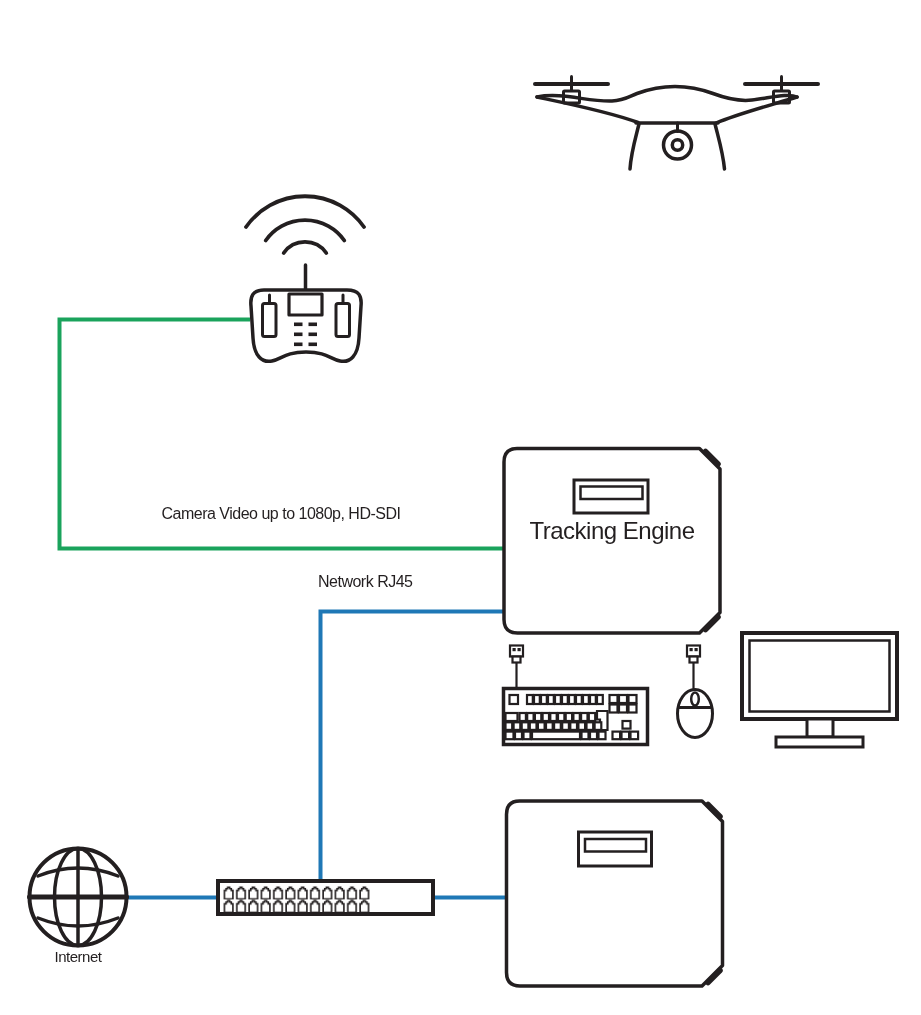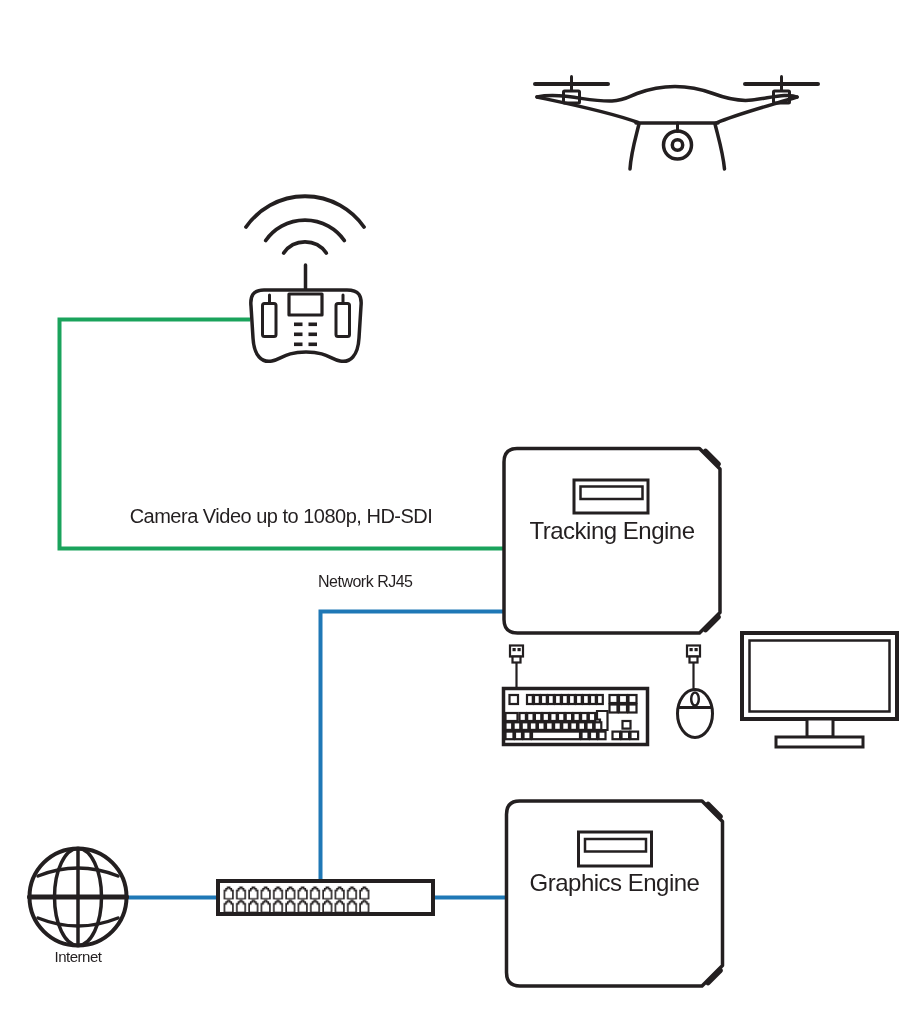--- a/index.html
+++ b/index.html
@@ -6,21 +6,21 @@
   .stage{
     position:relative;width:921px;height:1015px;background:#fff;overflow:hidden;
     font-family:"Liberation Sans",sans-serif;color:#231f20;
   }
   .stage svg{position:absolute;left:0;top:0;}
   .lbl{
     position:absolute;font-family:"Liberation Sans",sans-serif;color:#231f20;
     letter-spacing:-0.5px;white-space:nowrap;line-height:1.1;
   }
   .lbl.center{text-align:center;}
-  #lbl-camera{left:58px;top:505px;width:446px;font-size:20px;}
+  #lbl-camera{left:58px;top:505px;width:446px;font-size:16px;}
   #lbl-rj45{left:318px;top:573px;font-size:16px;}
   #lbl-tracking{left:504px;top:518px;width:216px;font-size:24px;}
   #lbl-graphics-engine{left:506px;top:870px;width:217px;font-size:24px;}
   #lbl-graphics-network{left:218px;top:920px;width:215px;font-size:24px;}
   #lbl-internet{left:18px;top:949px;width:120px;font-size:15px;}
 </style>
 </head>
 <body>
 
 <div class="stage">
@@ -198,17 +198,16 @@
       <path d="M 38 918 Q 78 934 118 918" stroke-width="3.5"></path>
     </g>
   </svg>
 
   <div id="lbl-camera" class="lbl center">Camera Video up to 1080p, HD-SDI</div>
 
   <div id="lbl-rj45" class="lbl">Network RJ45</div>
 
   <div id="lbl-tracking" class="lbl center">Tracking Engine</div>
 
-  <div id="lbl-graphics-engine" class="lbl center">Graphics Engine</div>
 
 
   <div id="lbl-internet" class="lbl center">Internet</div>
 </div>
 
 </body></html>

